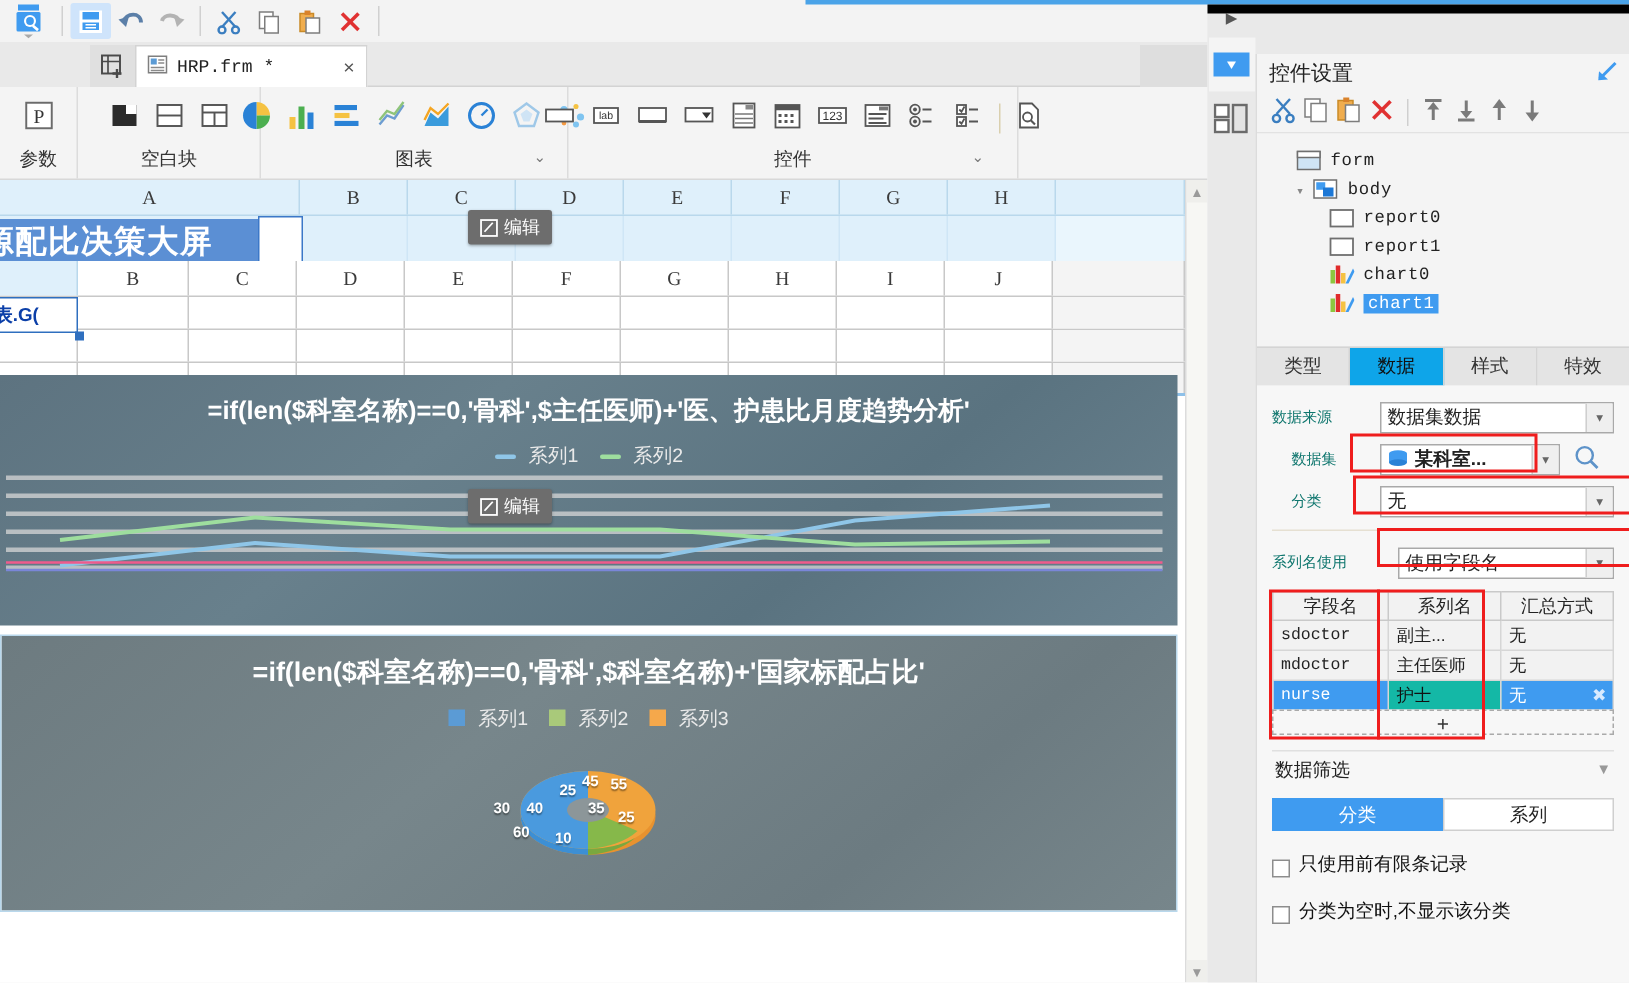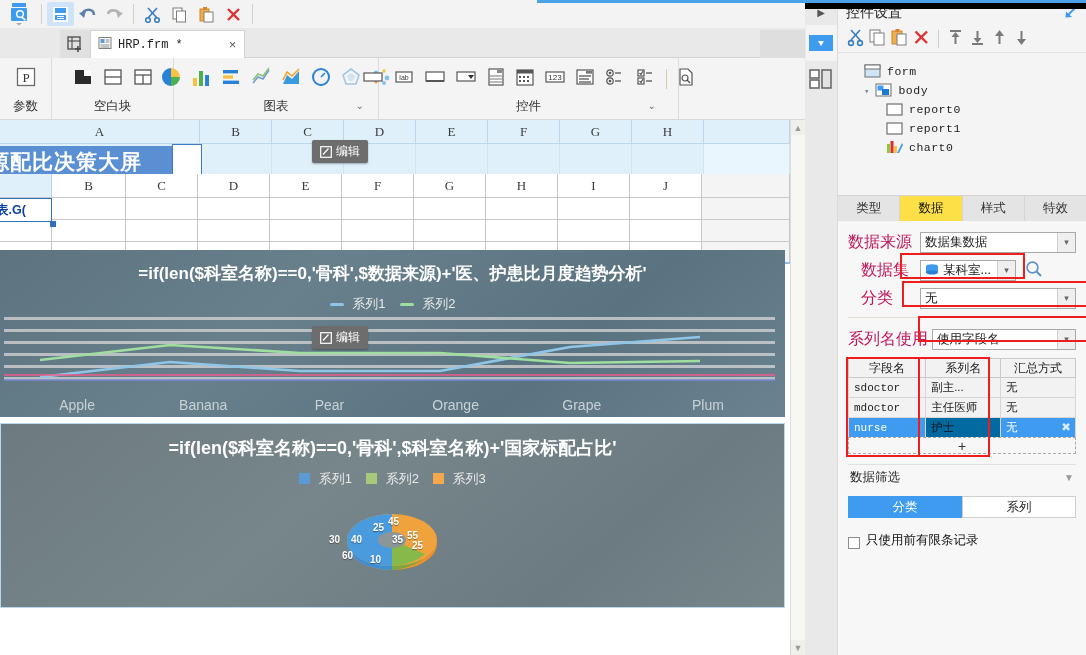--- a/index.html
+++ b/index.html
@@ -118,55 +118,55 @@
   .vscroll .arrow { height:15px; display:flex; align-items:center; justify-content:center; color:#9a9a9a; font-size:9px; background:#efefec;}
   .vscroll .arrow.bot { position:absolute; bottom:0; left:0; right:0; }
 
   
   .right { width:281px; height:655px; background:#e9e9e9; display:flex; position:relative; }
   .railbar { width:32px; background:#e9e9e9; display:flex; flex-direction:column; align-items:center; }
   .rail-collapse { height:25px; width:32px; display:flex; align-items:center; justify-content:center; color:#555; font-size:10px;}
   .rail-btn { width:31px; height:36px; display:flex; align-items:center; justify-content:center; }
   .rail-btn.sel { background:#f4f4f4; }
 
-  .rpanel { flex:1; display:flex; flex-direction:column; background:#f4f4f4; border-left:1px solid #dcdcdc;}
+  .rpanel { flex:1; display:flex; flex-direction:column; background:#f4f4f4; border-left:1px solid #dcdcdc;margin-top:36px;}
   .rp-title { height:25px; background:#f4f4f4; display:flex; align-items:center; justify-content:space-between;
               padding:0 6px 0 8px; font-size:14px; color:#222; }
   .rp-toolbar { height:28px; display:flex; align-items:center; gap:3px; padding:0 8px;
                 background:#f4f4f4; border-bottom:1px solid #e2e2e2;}
   .rp-tb-sep { width:1px; height:18px; background:#cfcfcf; margin:0 4px; }
   .tree { background:#f4f4f4; padding:6px 0 4px 14px; height:142px; font-family:"Liberation Mono","DejaVu Sans Mono",monospace; font-size:11.5px;}
   .tnode { display:flex; align-items:flex-end; gap:6px; height:19px; }
   .tnode .lbl { letter-spacing:.5px; }
   .tnode .lbl.sel { background:#3f9bf0; color:#fff; padding:0 3px; }
 
   .tabs4 { display:flex; height:26px; background:#e4e4e4; border-top:1px solid #d4d4d4;}
   .tab4 { flex:1; display:flex; align-items:center; justify-content:center; font-size:12.5px;
           background:#e4e4e4; border-right:1px solid #d4d4d4; color:#333;}
-  .tab4.active { background:#fde047; color:#111; }
+  .tab4.active { background:#0ea5e9; color:#111; }
 
   .rbody { flex:1; background:#f7f7f7; padding:8px 10px 0 10px; overflow:hidden; position:relative;}
   .frow { display:flex; align-items:center; height:26px; margin-bottom:2px; }
-  .flabel { font-size:16px; color:#be185d; width:72px; }
+  .flabel { font-size:10px; color:#0f766e; width:72px; }
   .flabel.ind { padding-left:13px; }
   .ctl { flex:1; height:21px; background:#fff; border:1px solid #a9a9a9; display:flex; align-items:center;
          font-size:12.5px; padding-left:4px; position:relative;}
   .ctl .dd { position:absolute; right:0; top:0; bottom:0; width:18px; background:#efefef;
              border-left:1px solid #cfcfcf; display:flex; align-items:center; justify-content:center; color:#666; font-size:9px;}
   .redbox { position:absolute; border:2px solid #ef1d1d; pointer-events:none; }
   .hsep { height:1px; background:#e6e0d2; margin:6px 0 8px 0; }
 
   
   .tblwrap { position:relative; margin-top:6px; }
   .dtable { width:100%; border-collapse:collapse; background:#f2f2f2; font-size:11.5px;}
   .dtable th { background:#f2f2f2; border:1px solid #c9c9c9; height:19px; font-weight:normal; color:#222; font-size:12px;}
   .dtable td { border:1px solid #d6d6d6; height:20px; padding-left:5px; color:#222; }
   .dtable td.mono { font-family:"Liberation Mono","DejaVu Sans Mono",monospace; font-size:11px; }
   .dtable tr.selrow td { background:#3f9bf0; color:#fff; }
-  .dtable tr.selrow td.edit { background:#0369a1; color:#111; }
+  .dtable tr.selrow td.edit { background:#14b8a6; color:#111; }
   .addrow { border:1px dashed #aaa; height:17px; display:flex; align-items:center; justify-content:center;
             color:#333; font-size:14px; background:#f7f7f7; margin-top:-1px;}
 
   .sectionbar { height:26px; display:flex; align-items:center; justify-content:space-between;
                 font-size:12.5px; color:#222; border-top:1px solid #e0e0e0; padding:0 2px; margin-top:10px;}
   .segbtns { display:flex; height:22px; margin-top:6px; }
   .seg { flex:1; display:flex; align-items:center; justify-content:center; font-size:12.5px;
          border:1px solid #cfcfcf; background:#fff; color:#222;}
   .seg.on { background:#3f9bf0; color:#fff; border-color:#3f9bf0;}
   .cbrow { display:flex; align-items:flex-end; gap:6px; height:24px; margin-top:7px; font-size:12.5px; color:#111;}
@@ -567,21 +567,21 @@
           <div class="gc" style="width:72px"></div>
           <div class="gc" style="width:72px"></div>
           <div class="gc" style="width:72px"></div>
           <div class="gc" style="flex:1;background:#f4f4f4"></div>
         </div>
         <div class="cellsel">表.G(</div>
         <div class="selhandle" style="left:50px; top:47px"></div>
       </div>
 
       <div class="chartpane1">
-        <div class="ct-title">=if(len($科室名称)==0,'骨科',$数据来源)+'医、护患比月度趋势分析'</div>
+        <div class="ct-title">=if(len($科室名称)==0,'骨科',$主任医师)+'医、护患比月度趋势分析'</div>
         <div class="ct-legend">
           <span>
             <i class="lg-line" style="background:#8fc6e8"></i>
             <span>系列1</span>
           </span>
           <span>
             <i class="lg-line" style="background:#9ede9e"></i>
             <span>系列2</span>
           </span>
         </div>
@@ -594,28 +594,20 @@
           <div class="gridline" style="top:50px"></div>
           <div class="gridline" style="top:62px"></div>
           <svg width="785" height="78" viewBox="0 0 785 78" preserveAspectRatio="none" style="position:absolute;left:0;top:0">
             <polyline points="40,62 170,47 300,56 440,56 570,32 700,22" fill="none" stroke="#8fc6e8" stroke-width="2.6"></polyline>
             <polyline points="40,45 170,30 300,38 440,38 570,48 700,46" fill="none" stroke="#9ede9e" stroke-width="2.6"></polyline>
             <line x1="4" y1="60" x2="775" y2="60" stroke="#ef5b8c" stroke-width="1.6"></line>
             <line x1="4" y1="65" x2="775" y2="65" stroke="#7a86d8" stroke-width="1.6"></line>
           </svg>
         </div>
 
-        <div class="xaxis-lbls">
-          <span>Apple</span>
-          <span>Banana</span>
-          <span>Pear</span>
-          <span>Orange</span>
-          <span>Grape</span>
-          <span>Plum</span>
-        </div>
 
         <div class="editbadge" style="left:312px; top:76px">
           <svg width="12" height="12" viewBox="0 0 12 12">
             <rect x="0.7" y="0.7" width="10.6" height="10.6" fill="none" stroke="#fff" stroke-width="1.2"></rect>
             <line x1="3" y1="8.5" x2="8.5" y2="2.5" stroke="#fff" stroke-width="1.2"></line>
           </svg>
           <span>编辑</span>
         </div>
       </div>
 
@@ -647,21 +639,21 @@
               <path d="M47 30 L2 30 A45 26 0 0 1 47 4 Z" fill="#4a9ade"></path>
               <path d="M47 30 L2 30 A45 26 0 0 0 47 56 Z" fill="#4a9ade"></path>
               <path d="M47 30 L47 56 A45 26 0 0 0 80 44 Z" fill="#86b84a"></path>
               <ellipse cx="47" cy="30" rx="14" ry="8" fill="#8c9699"></ellipse>
             </svg>
             <span class="dlabel" style="left:-16px; top:24px">30</span>
             <span class="dlabel" style="left:6px;  top:24px">40</span>
             <span class="dlabel" style="left:-3px; top:40px">60</span>
             <span class="dlabel" style="left:28px; top:12px">25</span>
             <span class="dlabel" style="left:43px; top:6px">45</span>
-            <span class="dlabel" style="left:62px; top:20px">55</span>
+            <span class="dlabel" style="left:62px; top:8px">55</span>
             <span class="dlabel" style="left:47px; top:24px">35</span>
             <span class="dlabel" style="left:25px; top:44px">10</span>
             <span class="dlabel" style="left:67px; top:30px">25</span>
           </div>
         </div>
       </div>
 
       <div class="vscroll">
         <div class="arrow">▲</div>
         <div class="arrow bot">▼</div>
@@ -786,20 +778,29 @@
         </div>
         <div class="tnode" style="padding-left:34px">
           <svg width="17" height="14" viewBox="0 0 17 14">
             <rect x="1" y="4" width="3" height="9" fill="#8dc63f"></rect>
             <rect x="4.5" y="1" width="3" height="12" fill="#e02b2b"></rect>
             <rect x="8" y="6" width="3" height="7" fill="#f5c242"></rect>
             <polygon points="11,13 16,3 17,5 13,13" fill="#3f9bf0"></polygon>
           </svg>
           <span class="lbl">chart0</span>
         </div>
+        <div class="tnode" style="padding-left:34px">
+          <svg width="17" height="14" viewBox="0 0 17 14">
+            <rect x="1" y="4" width="3" height="9" fill="#8dc63f"></rect>
+            <rect x="4.5" y="1" width="3" height="12" fill="#e02b2b"></rect>
+            <rect x="8" y="6" width="3" height="7" fill="#f5c242"></rect>
+            <polygon points="11,13 16,3 17,5 13,13" fill="#3f9bf0"></polygon>
+          </svg>
+          <span class="lbl sel">chart1</span>
+        </div>
       </div>
 
       <div class="tabs4">
         <div class="tab4">类型</div>
         <div class="tab4 active">数据</div>
         <div class="tab4">样式</div>
         <div class="tab4" style="border-right:none">特效</div>
       </div>
 
       <div class="rbody">
@@ -807,21 +808,21 @@
         <div class="frow">
           <span class="flabel">数据来源</span>
           <div class="ctl">
             <span>数据集数据</span>
             <span class="dd">▾</span>
           </div>
         </div>
 
         <div class="frow">
           <span class="flabel ind">数据集</span>
-          <div class="ctl" style="flex:none;width:96px;display:flex;gap:4px;align-items:center;">
+          <div class="ctl" style="flex:none;width:120px;display:flex;gap:4px;align-items:center;font-weight:bold;">
             <svg width="14" height="12" viewBox="0 0 14 12">
               <ellipse cx="7" cy="2.4" rx="6" ry="2.2" fill="#3f9bf0"></ellipse>
               <rect x="1" y="2.4" width="12" height="6" fill="#3f9bf0"></rect>
               <ellipse cx="7" cy="8.4" rx="6" ry="2.2" fill="#2a82d6"></ellipse>
             </svg>
             <span>某科室...</span>
             <span class="dd">▾</span>
           </div>
           <span style="margin-left:9px">
             <svg width="18" height="18" viewBox="0 0 18 18">
@@ -894,19 +895,23 @@
 
         <div class="segbtns">
           <div class="seg on">分类</div>
           <div class="seg">系列</div>
         </div>
 
         <div class="cbrow">
           <span class="cbox"></span>
           <span>只使用前有限条记录</span>
         </div>
+        <div class="cbrow">
+          <span class="cbox"></span>
+          <span>分类为空时,不显示该分类</span>
+        </div>
       </div>
     </div>
   </div>
 </div>
 
 <div class="topbluebar"></div>
 <div class="blackbar"></div>
 
 </body></html>

